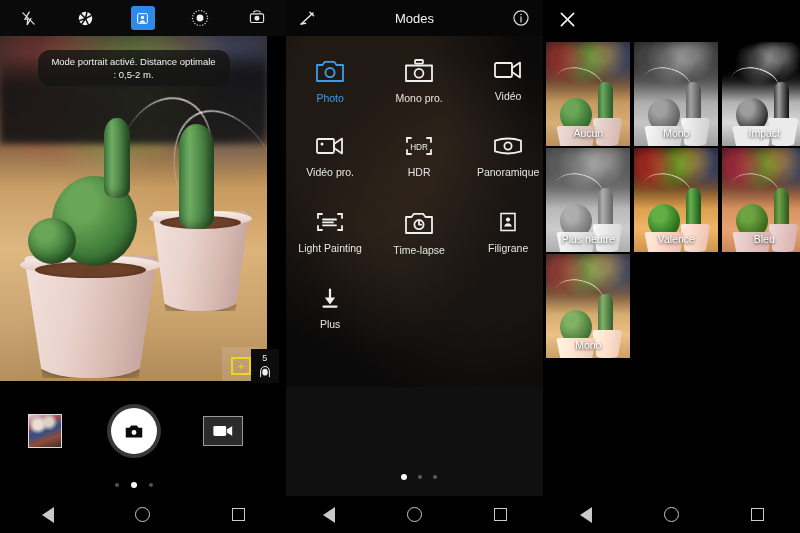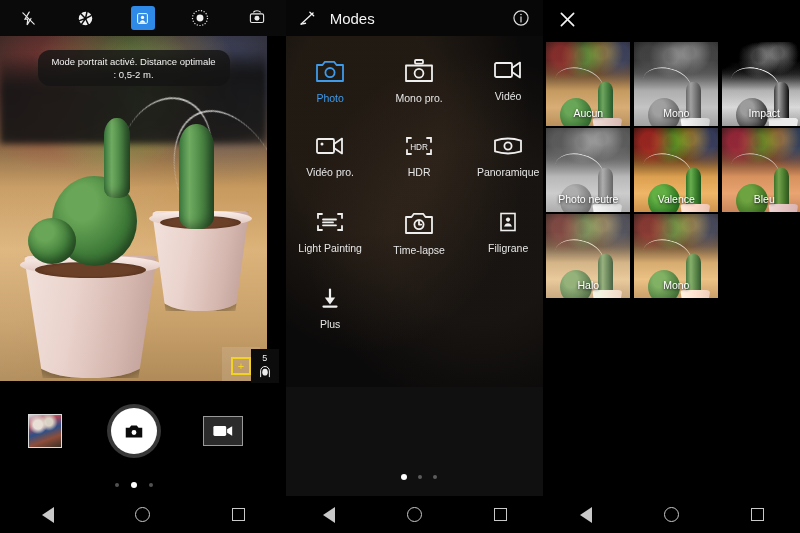--- a/index.html
+++ b/index.html
@@ -120,42 +120,42 @@
   .vidbtn{ width:40px; height:30px; border:1.5px solid #9a9a9a; background:#2b2b2b;
            display:flex; align-items:center; justify-content:center; }
   .dots{ position:absolute; bottom:8px; left:0; width:100%;
          display:flex; align-items:center; justify-content:center; gap:12px; }
   .dot{ width:4px; height:4px; border-radius:50%; background:rgba(255,255,255,.32); }
   .dot.on{ width:6px; height:6px; background:#fff; }
 
   
   .modes-head{ position:absolute; top:0; left:0; width:100%; height:36px;
     display:flex; align-items:center; background:rgba(8,8,8,.92); z-index:3; }
-  .modes-title{ flex:1; color:#f4f4f4; font-size:15px; }
+  .modes-title{ flex:1; text-align:center; color:#f4f4f4; font-size:13px; }
   .mh-icon{ width:44px; display:flex; align-items:center; justify-content:center; }
   .modes-body{ position:absolute; top:36px; left:0; width:267px; height:351px;
     background:rgba(12,11,11,.93); }
   .modes-body::before{ content:""; position:absolute; inset:0;
     background:
       radial-gradient(ellipse at 30% 24%, rgba(150,110,70,.16) 0 30%, transparent 62%),
       radial-gradient(ellipse at 72% 56%, rgba(120,95,70,.12) 0 32%, transparent 64%);
   }
   .modes-grid{ position:relative; padding:22px 0 0; display:grid;
     grid-template-columns:repeat(3,1fr); row-gap:14px; }
   .mode-cell{ display:flex; flex-direction:column; align-items:center; gap:8px; height:62px; }
   .mode-label{ font-size:10.5px; color:#e6e6e6; }
   .mode-cell.sel .mode-label{ color:#3e9bec; }
   .modes-foot{ position:absolute; left:0; bottom:37px; width:267px; height:109px; background:#101010; }
 
   
   .filt-head{ position:absolute; top:0; left:0; width:100%; height:42px; background:#000; z-index:3;
     display:flex; align-items:center; padding-left:14px; }
   .filt-grid{ position:absolute; top:42px; left:0; width:266px;
     display:grid; grid-template-columns:repeat(3,1fr); gap:2px 4px; padding:0 3px; }
-  .fcell{ position:relative; height:84px; overflow:hidden; }
+  .fcell{ position:relative; height:104px; overflow:hidden; }
   .fcell.sel{ outline:1.6px solid #2e8ae6; outline-offset:-1.6px; }
   .fcell .fimg{ position:absolute; inset:0; }
   .fcell .flabel{ position:absolute; bottom:7px; left:0; width:100%; text-align:center;
     color:#fff; font-size:10.5px; text-shadow:0 1px 3px rgba(0,0,0,.85); }
   
   .mini{ position:absolute; inset:0;
     background:
       radial-gradient(circle at 18% 16%, rgba(205,58,58,.55) 0 9%, transparent 26%),
       radial-gradient(circle at 44% 17%, rgba(120,215,85,.45) 0 9%, transparent 26%),
       radial-gradient(circle at 66% 13%, rgba(240,195,70,.40) 0 7%, transparent 24%),
@@ -505,21 +505,21 @@
       <div class="fcell">
         <div class="fimg" style="filter:grayscale(1) contrast(.82) brightness(1.2);">
           <div class="mini">
             <div class="m-wire" style="left:8px;top:26px;width:50px;height:34px;transform:rotate(15deg);"></div>
             <div class="m-col" style="left:52px;top:40px;width:15px;height:42px;"></div>
             <div class="m-pot" style="left:46px;top:76px;width:30px;height:28px;"></div>
             <div class="m-cac" style="left:14px;top:56px;width:32px;height:34px;"></div>
             <div class="m-pot" style="left:10px;top:84px;width:40px;height:30px;"></div>
           </div>
         </div>
-        <span class="flabel">Photo neutre</span>
+        <span class="flabel">Plus neutre</span>
       </div>
 
       <div class="fcell sel">
         <div class="fimg" style="filter:saturate(1.35) contrast(1.1) sepia(.12);">
           <div class="mini">
             <div class="m-wire" style="left:8px;top:26px;width:50px;height:34px;transform:rotate(15deg);"></div>
             <div class="m-col" style="left:52px;top:40px;width:15px;height:42px;"></div>
             <div class="m-pot" style="left:46px;top:76px;width:30px;height:28px;"></div>
             <div class="m-cac" style="left:14px;top:56px;width:32px;height:34px;"></div>
             <div class="m-pot" style="left:10px;top:84px;width:40px;height:30px;"></div>
@@ -534,32 +534,20 @@
             <div class="m-wire" style="left:8px;top:26px;width:50px;height:34px;transform:rotate(15deg);"></div>
             <div class="m-col" style="left:52px;top:40px;width:15px;height:42px;"></div>
             <div class="m-pot" style="left:46px;top:76px;width:30px;height:28px;"></div>
             <div class="m-cac" style="left:14px;top:56px;width:32px;height:34px;"></div>
             <div class="m-pot" style="left:10px;top:84px;width:40px;height:30px;"></div>
           </div>
         </div>
         <span class="flabel">Bleu</span>
       </div>
 
-      <div class="fcell">
-        <div class="fimg" style="filter:sepia(.32) saturate(.85) brightness(1.12) contrast(.9);">
-          <div class="mini">
-            <div class="m-wire" style="left:8px;top:26px;width:50px;height:34px;transform:rotate(15deg);"></div>
-            <div class="m-col" style="left:52px;top:40px;width:15px;height:42px;"></div>
-            <div class="m-pot" style="left:46px;top:76px;width:30px;height:28px;"></div>
-            <div class="m-cac" style="left:14px;top:56px;width:32px;height:34px;"></div>
-            <div class="m-pot" style="left:10px;top:84px;width:40px;height:30px;"></div>
-          </div>
-        </div>
-        <span class="flabel">Halo</span>
-      </div>
 
 
       <div class="fcell">
         <div class="fimg" style="filter:sepia(.22) saturate(1.05) brightness(1.06);">
           <div class="mini">
             <div class="m-wire" style="left:8px;top:26px;width:50px;height:34px;transform:rotate(15deg);"></div>
             <div class="m-col" style="left:52px;top:40px;width:15px;height:42px;"></div>
             <div class="m-pot" style="left:46px;top:76px;width:30px;height:28px;"></div>
             <div class="m-cac" style="left:14px;top:56px;width:32px;height:34px;"></div>
             <div class="m-pot" style="left:10px;top:84px;width:40px;height:30px;"></div>

